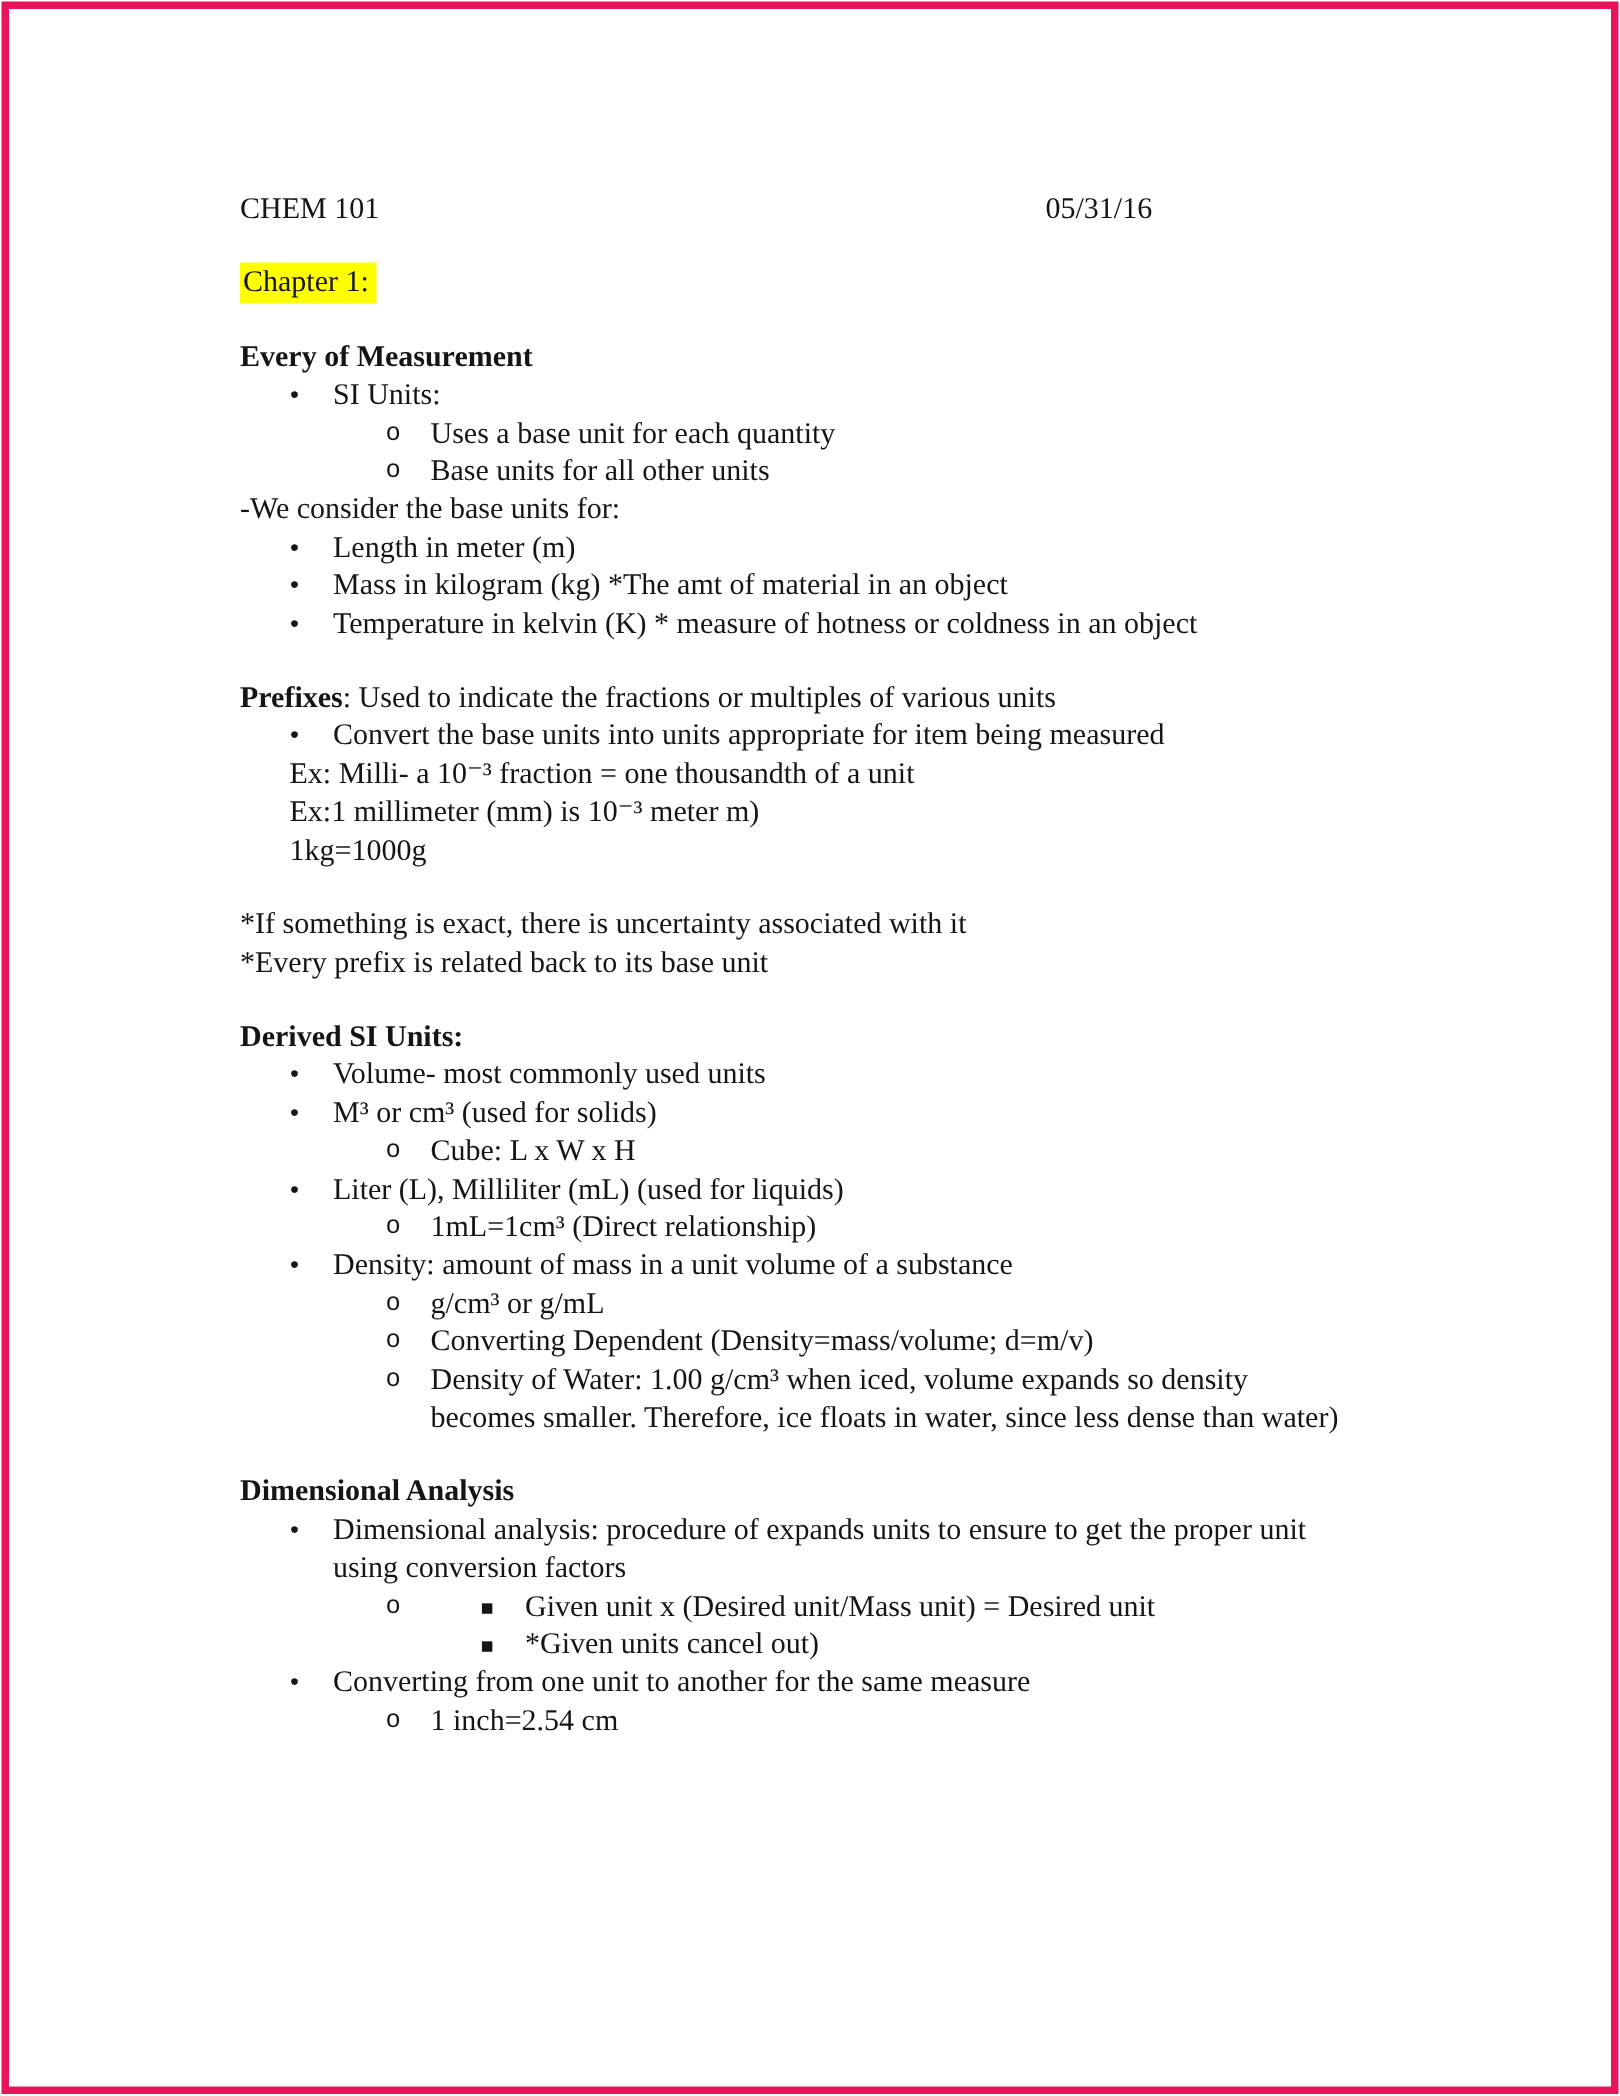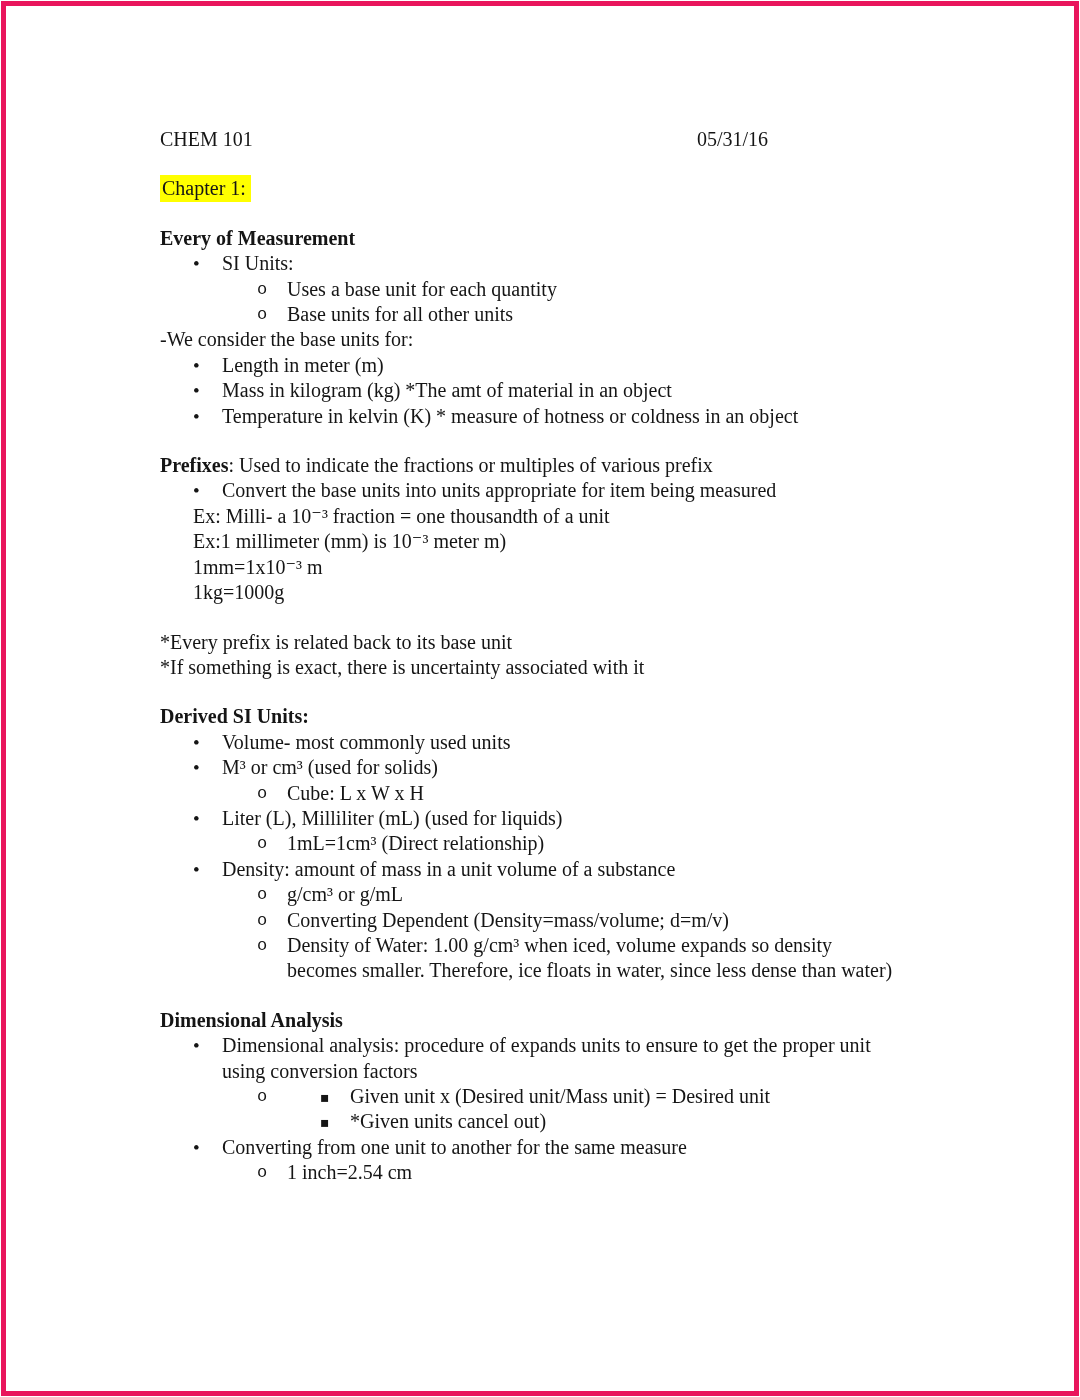--- a/index.html
+++ b/index.html
@@ -99,35 +99,34 @@
     <span class="txt">Mass in kilogram (kg) *The amt of material in an object</span>
   </div>
   <div class="ln b1">
     <span class="bullet">•</span>
     <span class="txt">Temperature in kelvin (K) * measure of hotness or coldness in an object</span>
   </div>
 
   <div class="gap"></div>
 
   <div class="ln l0">
-    <span class="bold">Prefixes</span><span>: Used to indicate the fractions or multiples of various prefix</span>
+    <span class="bold">Prefixes</span><span>: Used to indicate the fractions or multiples of various units</span>
   </div>
   <div class="ln b1">
     <span class="bullet">•</span>
     <span class="txt">Convert the base units into units appropriate for item being measured</span>
   </div>
   <div class="ln ex">Ex: Milli- a 10⁻³ fraction = one thousandth of a unit</div>
   <div class="ln ex">Ex:1 millimeter (mm) is 10⁻³ meter m)</div>
-  <div class="ln ex">1mm=1x10⁻³ m</div>
   <div class="ln ex">1kg=1000g</div>
 
   <div class="gap"></div>
 
+  <div class="ln l0">*If something is exact, there is uncertainty associated with it</div>
   <div class="ln l0">*Every prefix is related back to its base unit</div>
-  <div class="ln l0">*If something is exact, there is uncertainty associated with it</div>
 
   <div class="gap"></div>
 
   <div class="ln l0 bold">Derived SI Units:</div>
   <div class="ln b1">
     <span class="bullet">•</span>
     <span class="txt">Volume- most commonly used units</span>
   </div>
   <div class="ln b1">
     <span class="bullet">•</span>

